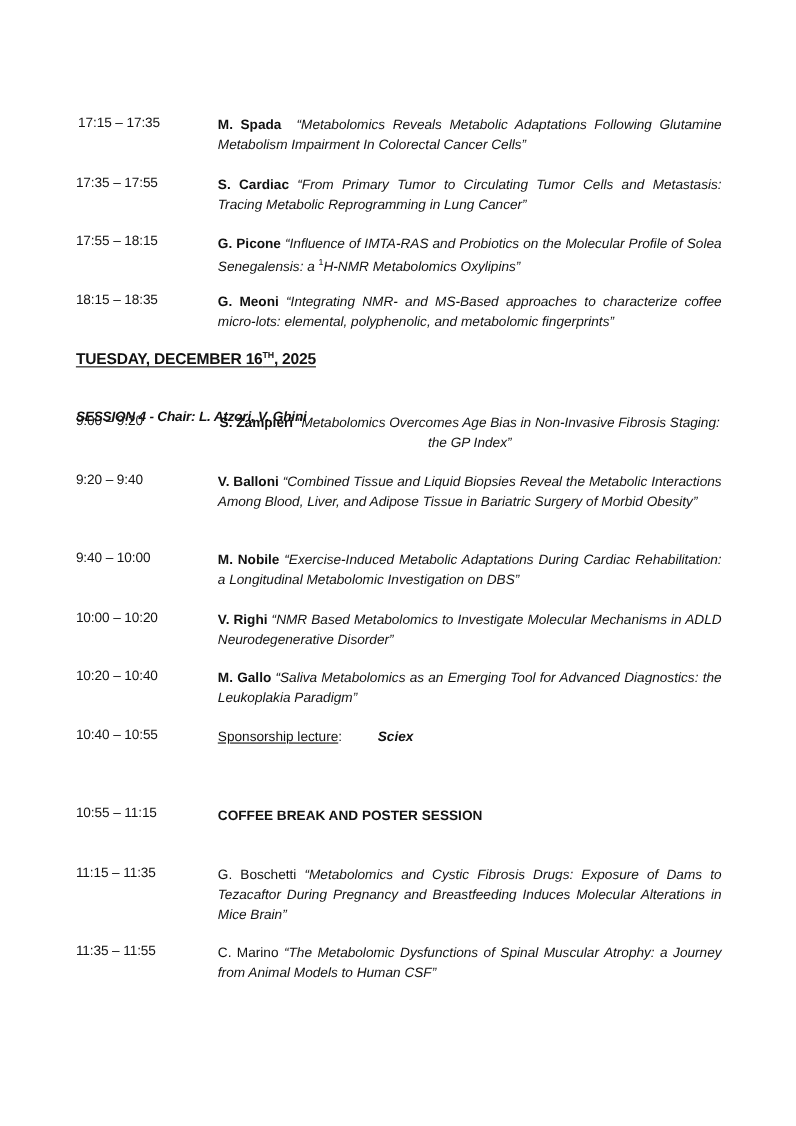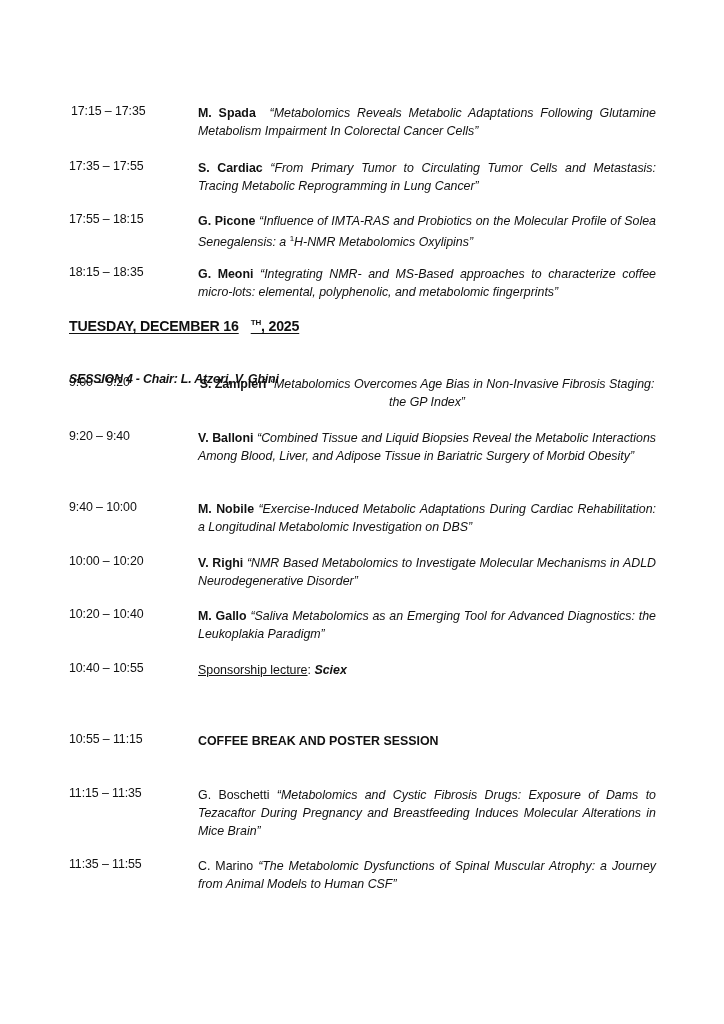--- a/index.html
+++ b/index.html
@@ -13,28 +13,28 @@
   .desc {
     position: absolute; left: 129px; width: 458px; text-align: justify;
     line-height: 18px;
   }
   .speaker { font-weight: bold; font-style: normal; }
   .title { font-style: italic; }
   .day-heading {
     position: absolute; left: 69px; top: 318px; font-weight: bold; font-size: 14.2px;
     text-decoration: underline; text-underline-offset: 2px; letter-spacing: -0.2px;
   }
-  .day-heading sup { font-size: 8px; vertical-align: 6px; margin-left: 12px; }
+  .day-heading sup { font-size: 8px; vertical-align: 6px; }
   .session-heading {
     position: absolute; left: 69px; font-weight: bold; font-style: italic; font-size: 12.4px;
     letter-spacing: -0.2px;
   }
   sup.iso { font-size: 8px; vertical-align: 5px; font-style: normal; }
   .underline { text-decoration: underline; }
-  .sponsor { font-weight: bold; font-style: italic; }
+  .sponsor { font-weight: bold; font-style: italic; margin-left: 29px; }
   .break-label { font-weight: bold; }
 </style>
 </head>
 <body>
 
 <div class="page">
 
   <div class="row" style="top:104px;">
     <span class="time" style="left:2px;">17:15 – 17:35</span>
     <div class="desc" style="top:0;">

